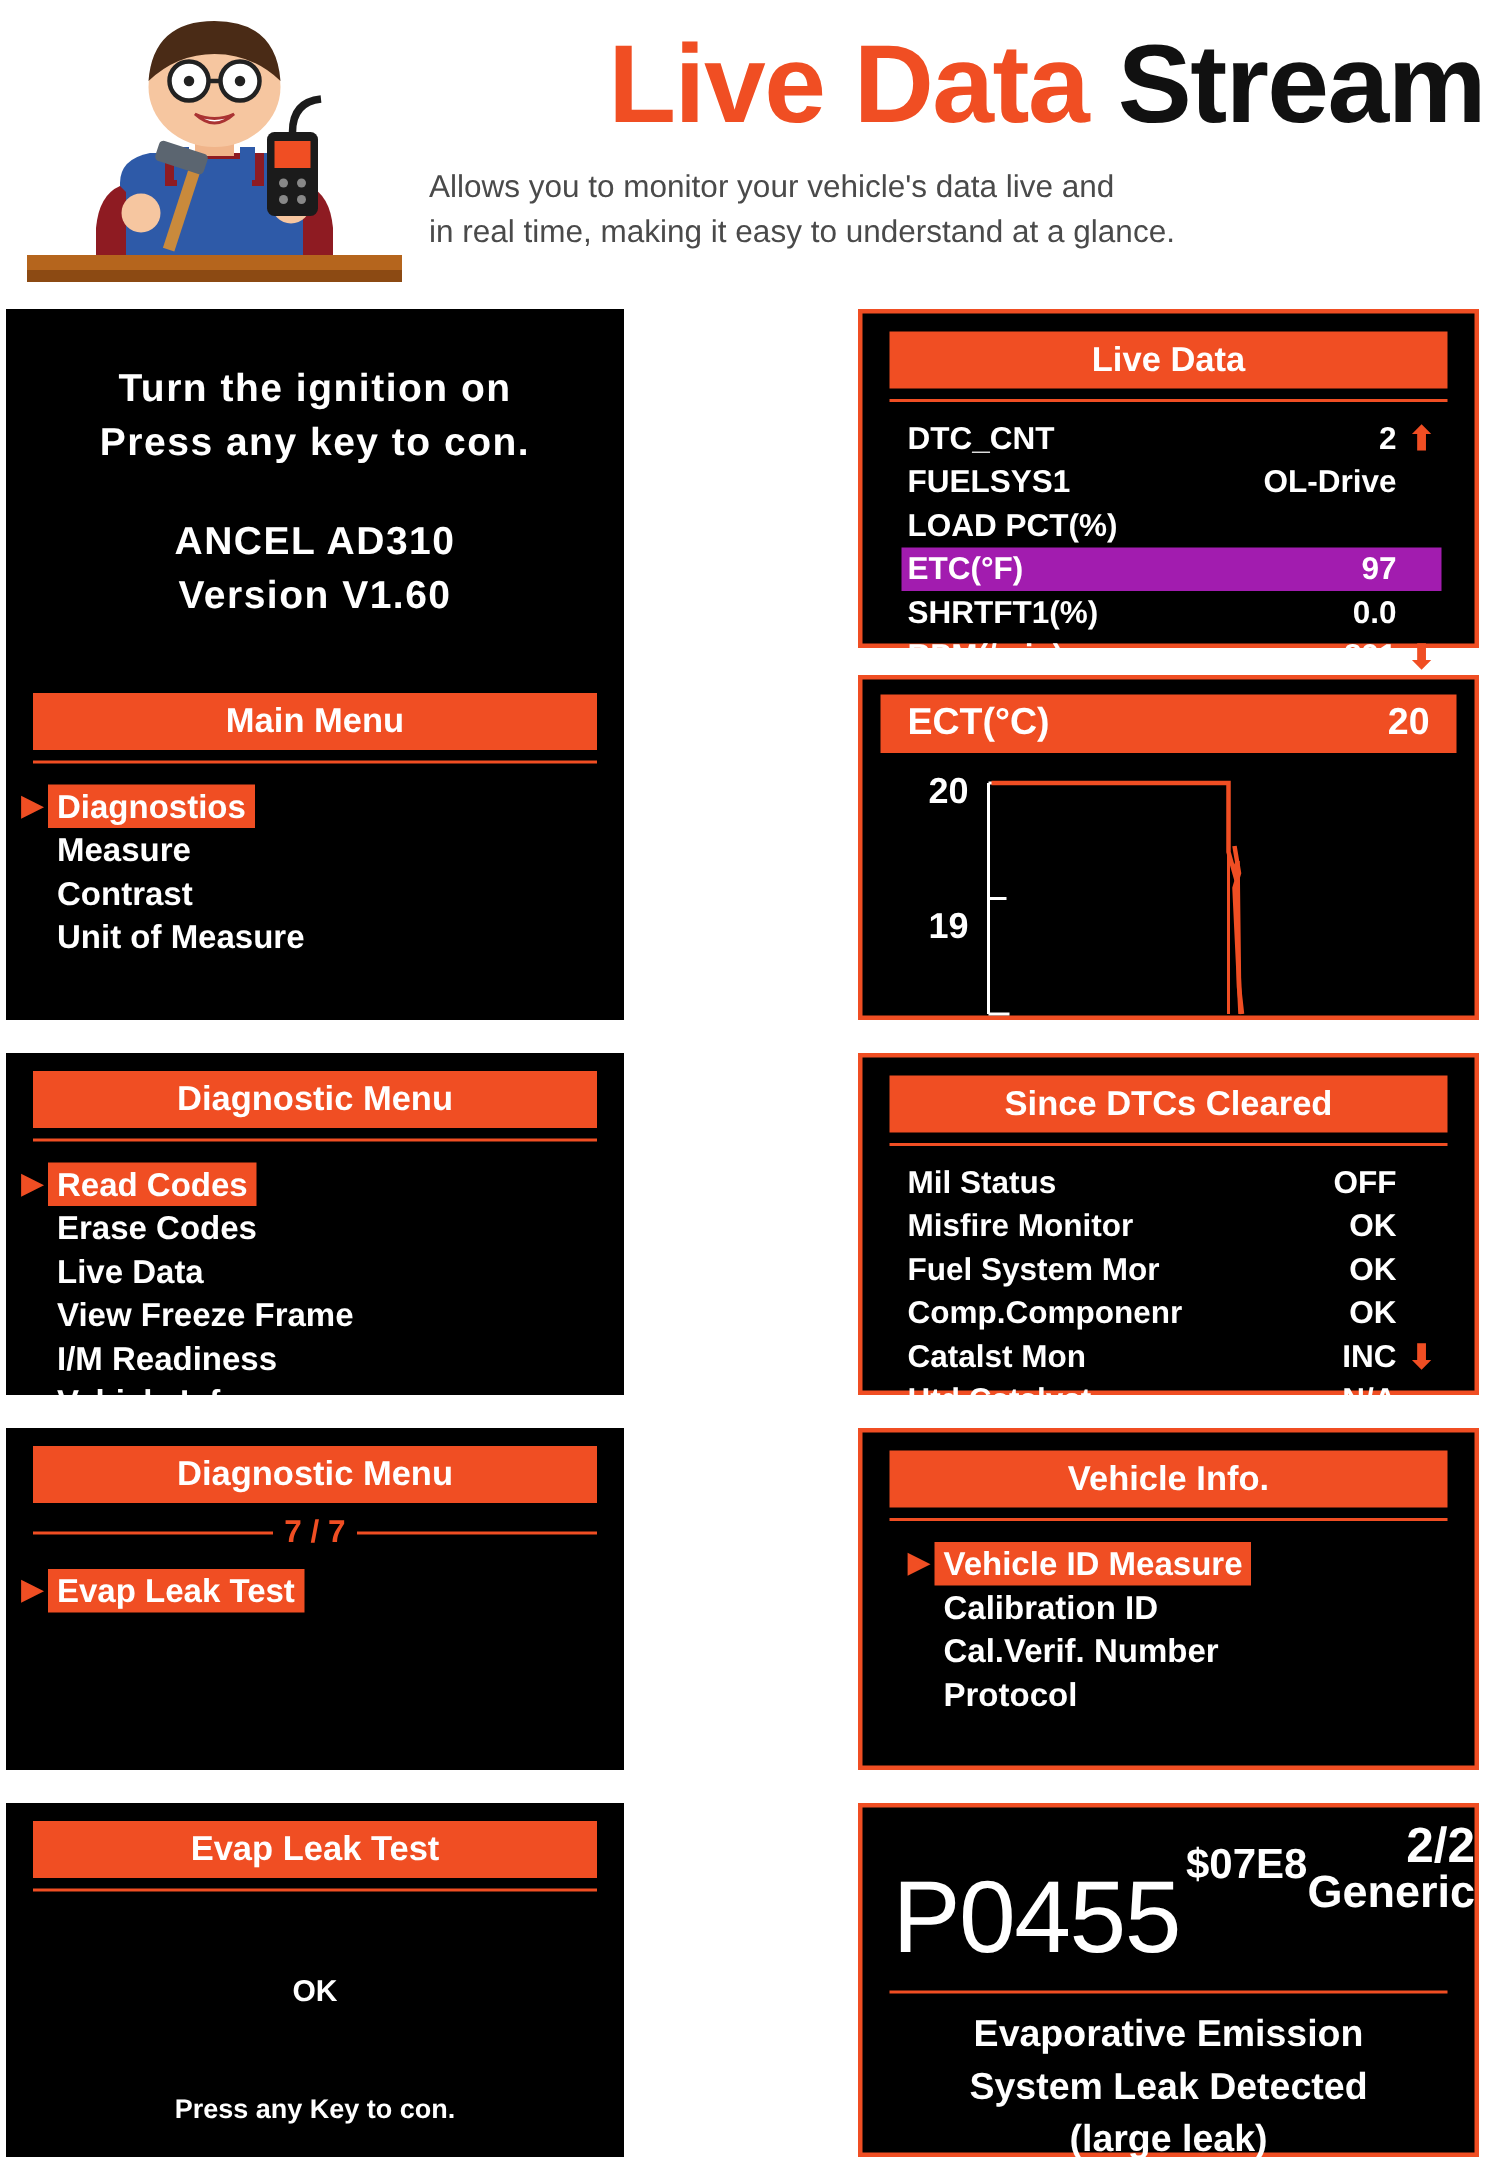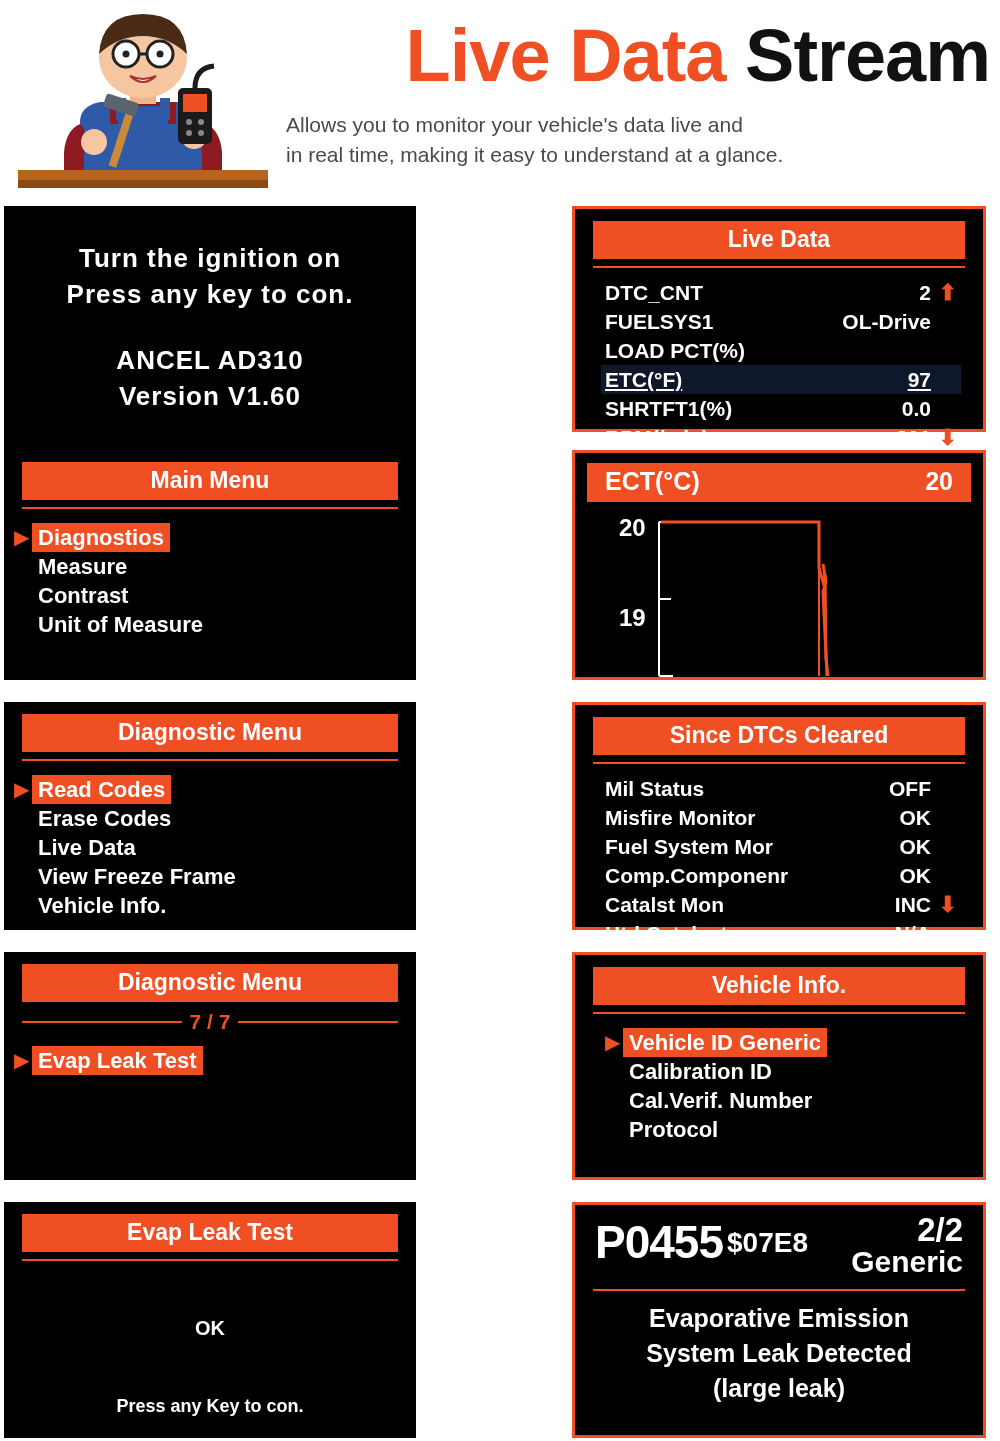--- a/index.html
+++ b/index.html
@@ -62,35 +62,35 @@
 
   
   .dl { margin: 10px 22px 0 26px; }
   .dl-row {
     display: flex; align-items: center; font-size: 21px; font-weight: bold;
     line-height: 27px; padding: 1px 4px;
   }
   .dl-row .k { flex: 1 1 auto; }
   .dl-row .v { text-align: right; white-space: nowrap; }
   .dl-row .ar { width: 26px; text-align: right; color: #f04e23; font-size: 22px; }
-  .dl-row.hl { background: #0f172a; color: #ffffff; text-decoration: underline; }
+  .dl-row.hl { background: #a21caf; color: #ffffff; }
 
   
   .graph-head {
     background: #f04e23; color: #fff; font-weight: bold; font-size: 25px;
     display: flex; justify-content: space-between; padding: 4px 18px 6px;
     margin: 10px 12px 0;
     gap: 44px;
   }
   .graph-area { position: relative; height: 182px; margin: 6px 12px 0; }
   .g-label { position: absolute; color: #ffffff; font-size: 24px; font-weight: bold; }
 
   
   .dtc-top { display: flex; align-items: flex-start; padding: 10px 20px 0; }
-  .dtc-code { font-size: 46px; font-weight: bold; letter-spacing: -1px; }
+  .dtc-code { font-size: 68px; font-weight: normal; letter-spacing: -1px; margin-top: 24px; }
   .dtc-mod { font-size: 28px; font-weight: bold; margin: 12px 0 0 4px; }
   .dtc-right { margin-left: auto; text-align: right; }
   .dtc-pg { font-size: 33px; font-weight: bold; line-height: 30px; }
   .dtc-gen { font-size: 30px; font-weight: bold; line-height: 34px; }
   .dtc-desc {
     text-align: center; font-size: 25px; font-weight: bold; line-height: 35px;
     margin-top: 10px;
   }
   .center-ok { text-align: center; font-weight: bold; }
 </style>
@@ -207,20 +207,24 @@
     <div class="menu-row">
       <span class="caret hidden">▶</span>
       <span class="menu-item">Live Data</span>
     </div>
     <div class="menu-row">
       <span class="caret hidden">▶</span>
       <span class="menu-item">View Freeze Frame</span>
     </div>
     <div class="menu-row">
       <span class="caret hidden">▶</span>
+      <span class="menu-item">I/M Readiness</span>
+    </div>
+    <div class="menu-row">
+      <span class="caret hidden">▶</span>
       <span class="menu-item">Vehicle Info.</span>
     </div>
   </div>
 </div>
 
 <div class="panel" style="left:4px; top:952px; width:412px; height:228px;">
   <div class="bar inset">Diagnostic Menu</div>
   <div style="display:flex; align-items:center; margin:8px 18px 0;">
     <div style="flex:1; height:2px; background:#f04e23;"></div>
     <div style="color:#f04e23; font-weight:bold; font-size:21px; padding:0 8px;">7 / 7</div>
@@ -336,21 +340,21 @@
     </div>
   </div>
 </div>
 
 <div class="panel bordered" style="left:572px; top:952px; width:414px; height:228px;">
   <div class="bar inset">Vehicle Info.</div>
   <div class="hr thin"></div>
   <div class="menu-list" style="margin-left:48px;">
     <div class="menu-row">
       <span class="caret">▶</span>
-      <span class="menu-item sel">Vehicle ID Generic</span>
+      <span class="menu-item sel">Vehicle ID Measure</span>
     </div>
     <div class="menu-row">
       <span class="caret hidden">▶</span>
       <span class="menu-item">Calibration ID</span>
     </div>
     <div class="menu-row">
       <span class="caret hidden">▶</span>
       <span class="menu-item">Cal.Verif. Number</span>
     </div>
     <div class="menu-row">

